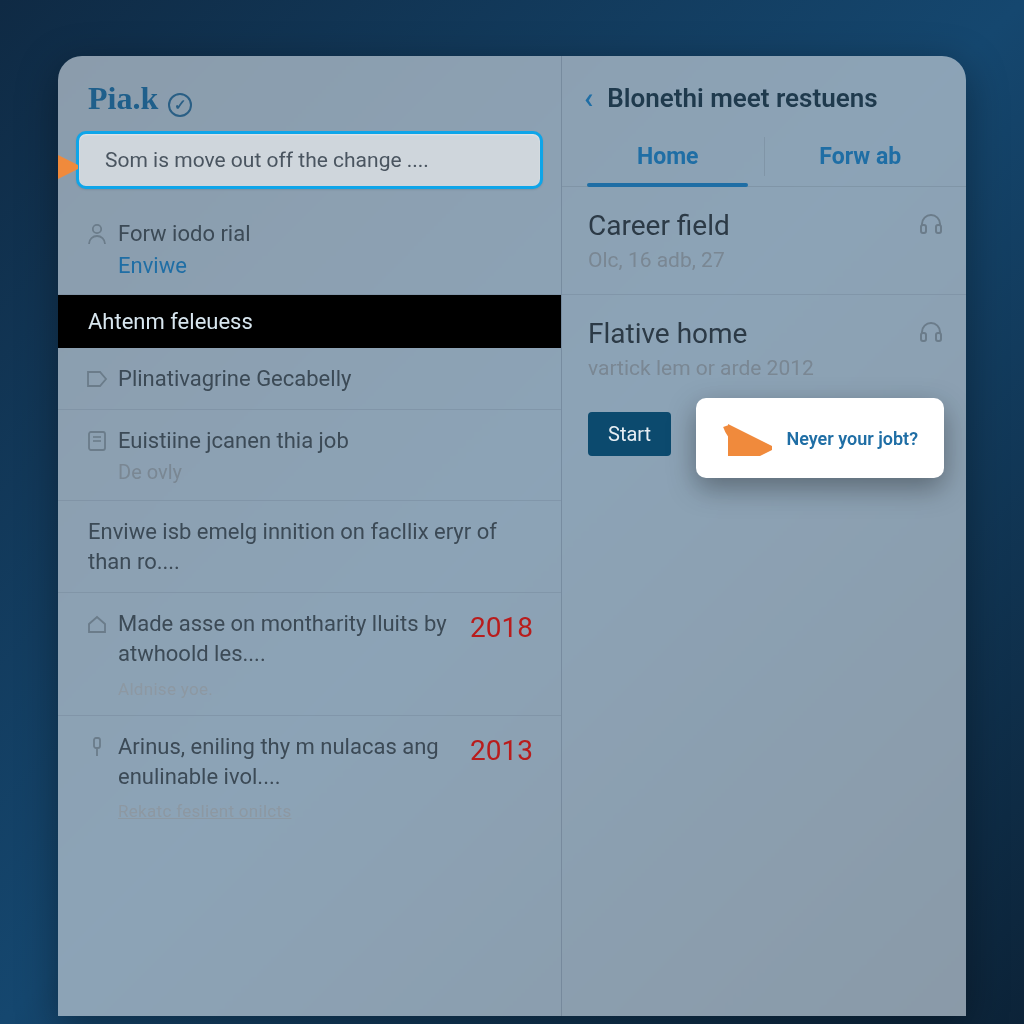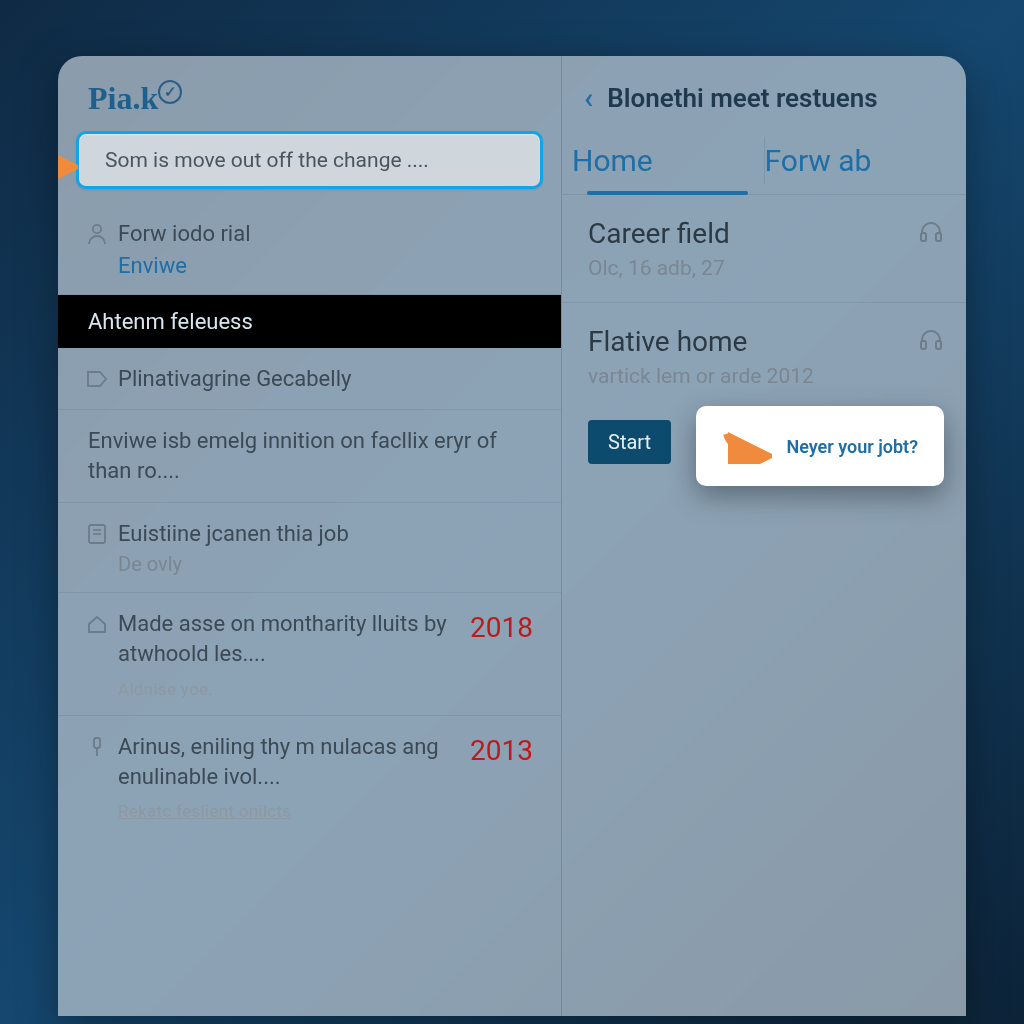--- a/index.html
+++ b/index.html
@@ -20,21 +20,21 @@
     box-shadow: 0 10px 40px rgba(0,0,0,0.35);
     display: flex;
     overflow: hidden;
     backdrop-filter: blur(1px);
   }
   .left-pane { width: 504px; border-right: 1px solid rgba(80,100,120,0.35); }
   .right-pane { flex: 1; }
 
   
   .brand-row {
-    display: flex; align-items: flex-start; gap: 0;
+    display: flex; align-items: flex-end; gap: 10px;
     padding: 24px 30px 14px 30px;
   }
   .brand {
     font-family: "Comic Sans MS", "Segoe Script", cursive;
     font-size: 32px; font-weight: 600;
     color: #1f5f8b;
   }
   .check-badge {
     width: 24px; height: 24px; border: 2px solid #2a5f85; border-radius: 50%;
     display: inline-flex; align-items: center; justify-content: center;
@@ -85,22 +85,22 @@
     padding: 24px 26px 12px 22px;
     font-size: 26px; color: #1f3a4d; font-weight: 600;
   }
   .back-chevron { color: #1f6ea5; font-size: 30px; }
 
   .tabs {
     display: flex; border-bottom: 1px solid rgba(110,130,145,0.4);
     padding: 0 10px;
   }
   .tab {
-    flex: 1; text-align: left; padding: 16px 0;
-    font-size: 30px; color: #1f6ea5; font-weight: 400;
+    flex: 1; text-align: center; padding: 16px 0;
+    font-size: 23px; color: #1f6ea5; font-weight: 700;
     position: relative;
   }
   .tab.active::after {
     content: ""; position: absolute; left: 8%; right: 8%; bottom: -1px;
     height: 4px; background: #1f6ea5; border-radius: 2px;
   }
   .tab-sep { width: 1px; background: rgba(110,130,145,0.4); margin: 10px 0; }
 
   .detail-row {
     padding: 22px 26px; border-bottom: 1px solid rgba(110,130,145,0.35);
@@ -175,33 +175,33 @@
     <div class="list-item">
       <span class="li-icon">
         <svg width="22" height="20" viewBox="0 0 22 20">
             <path d="M2 3h12l6 7-6 7H2z" fill="none" stroke="#6b7c8a" stroke-width="1.8"></path>
           </svg>
       </span>
       <div class="li-title">Plinativagrine Gecabelly</div>
     </div>
 
     <div class="list-item">
-      <div class="li-title" style="margin-left:-30px">Enviwe isb emelg innition on facllix eryr of than ro....</div>
-    </div>
-
-    <div class="list-item">
       <span class="li-icon">
         <svg width="20" height="22" viewBox="0 0 20 22">
             <rect x="2" y="2" width="16" height="18" rx="2" fill="none" stroke="#6b7c8a" stroke-width="1.8"></rect>
             <line x1="6" y1="7" x2="14" y2="7" stroke="#6b7c8a" stroke-width="1.6"></line>
             <line x1="6" y1="11" x2="14" y2="11" stroke="#6b7c8a" stroke-width="1.6"></line>
           </svg>
       </span>
       <div class="li-title">Euistiine jcanen thia job</div>
       <div class="li-sub">De ovly</div>
+    </div>
+
+    <div class="list-item">
+      <div class="li-title" style="margin-left:-30px">Enviwe isb emelg innition on facllix eryr of than ro....</div>
     </div>
 
     <div class="list-item">
       <span class="li-icon">
         <svg width="22" height="20" viewBox="0 0 22 20">
             <path d="M3 10l8-7 8 7v8H3z" fill="none" stroke="#6b7c8a" stroke-width="1.8"></path>
           </svg>
       </span>
       <span class="li-year">2018</span>
       <div class="li-title">Made asse on montharity lluits by atwhoold les....</div>

